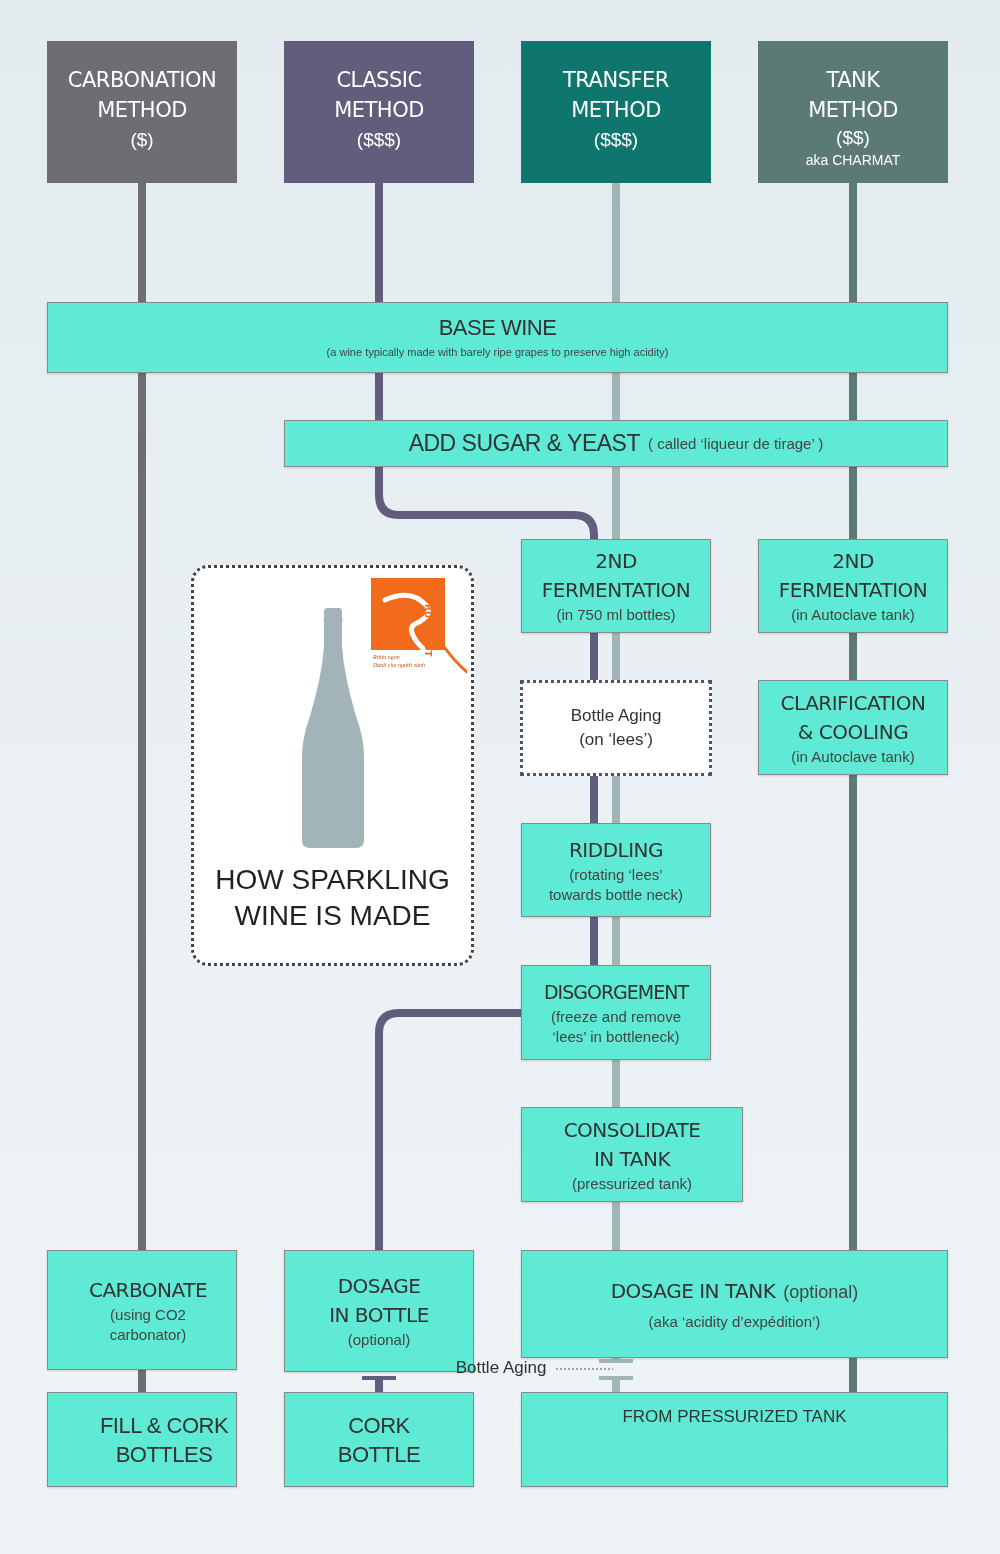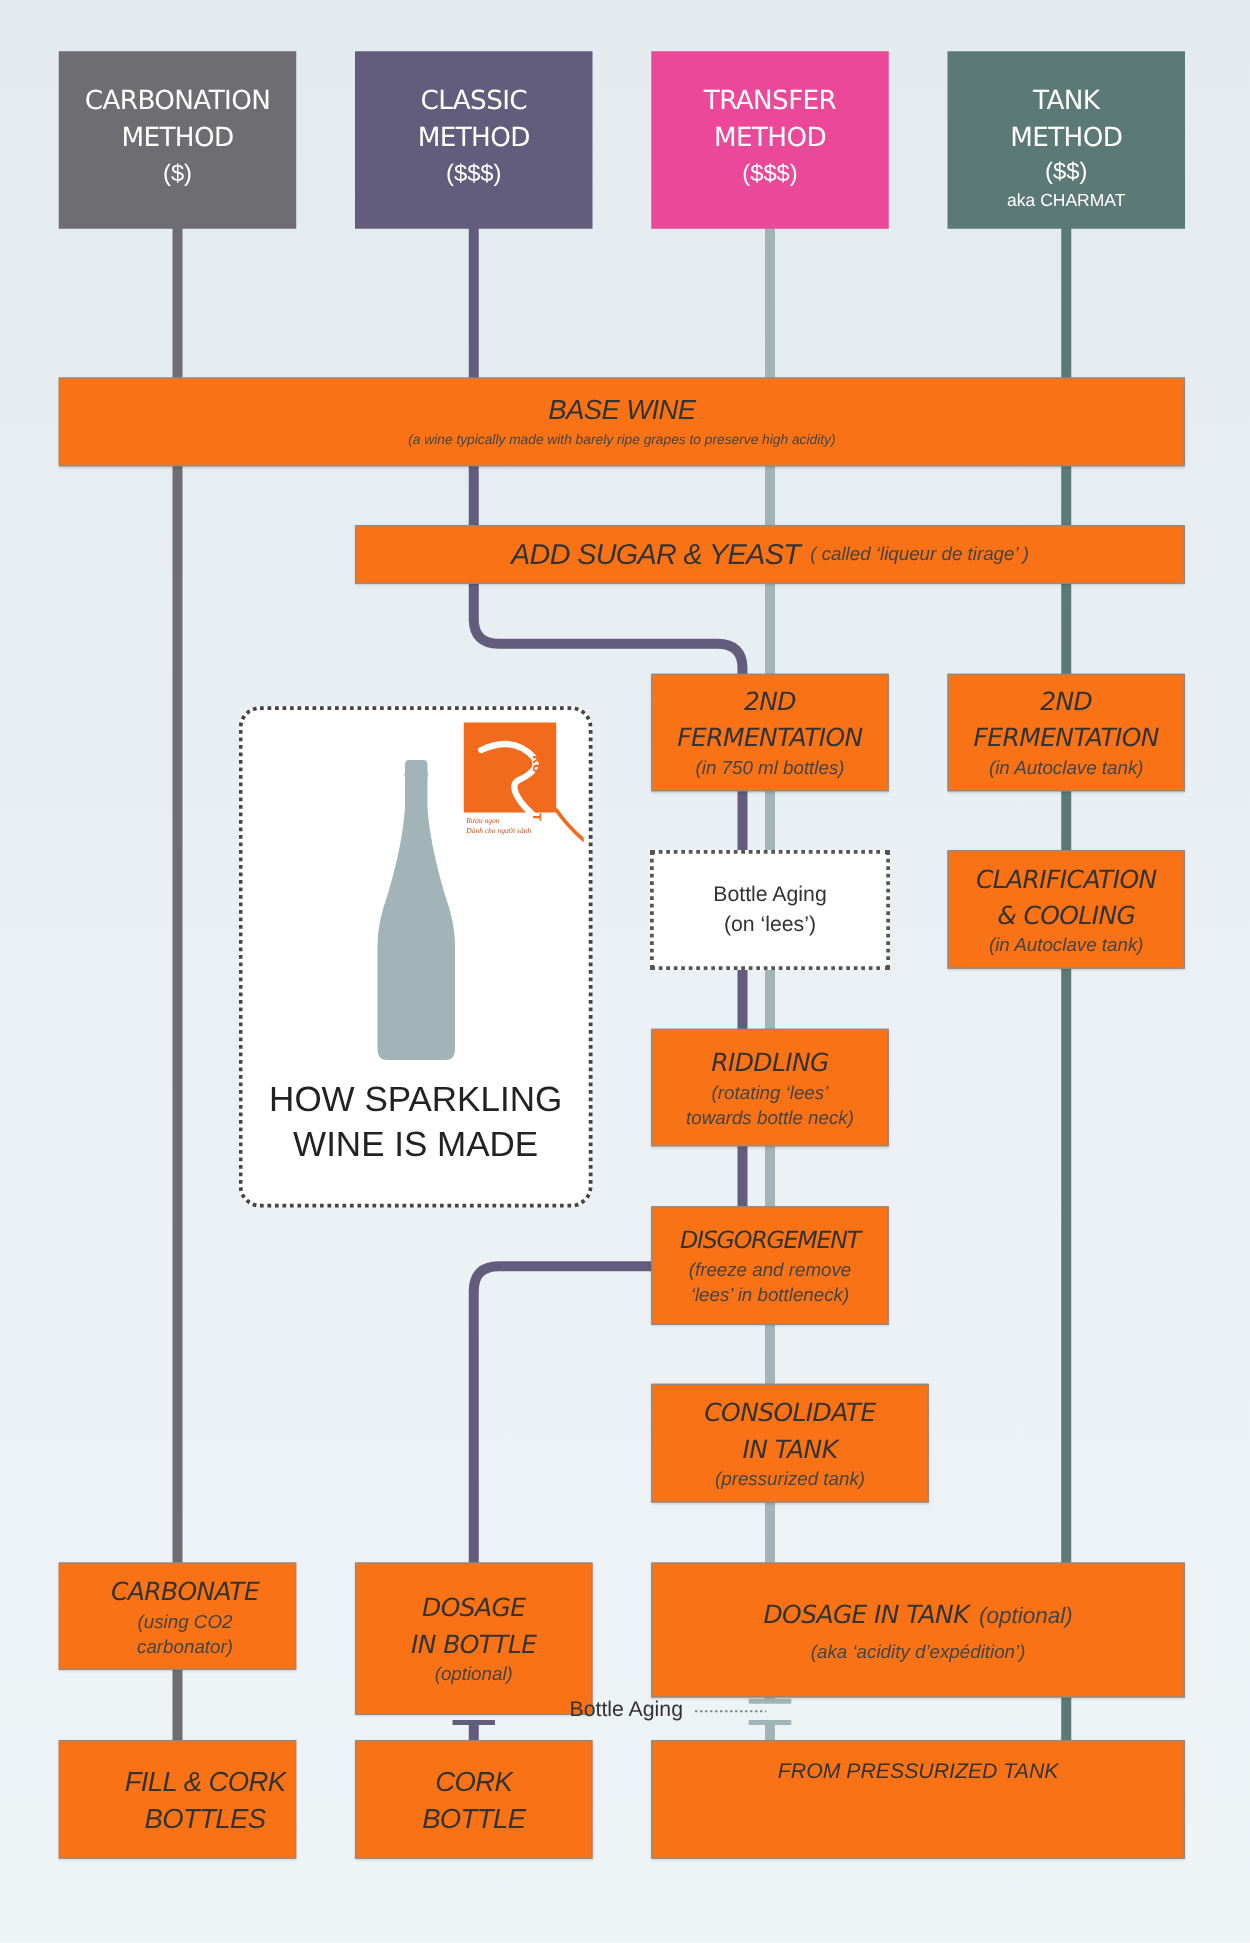--- a/index.html
+++ b/index.html
@@ -4,24 +4,24 @@
 <style>
   html, body { margin: 0; padding: 0; }
   body {
     width: 1000px; height: 1554px; position: relative; overflow: hidden;
     background: linear-gradient(180deg, #e3ebee 0%, #eaf0f3 50%, #eef3f6 100%);
     font-family: "DejaVu Sans", sans-serif;
   }
   .wires { position: absolute; left: 0; top: 0; width: 1000px; height: 1554px; }
   .box {
     position: absolute; box-sizing: border-box;
-    background: #f97316; border: 1.5px solid #8a8a8a;
+    background: #5eead4; border: 1.5px solid #8a8a8a;
     box-shadow: 0 1px 2px rgba(0,0,0,0.15);
     display: flex; flex-direction: column; align-items: center; justify-content: center;
-    text-align: right; color: #333; font-style: italic;
+    text-align: right; color: #333;
   }
   .hdr {
     position: absolute; box-sizing: border-box; color: #fff;
     display: flex; flex-direction: column; align-items: center; justify-content: flex-start;
     padding-top: 24px; text-align: center;
   }
   .hdr .t { font-family: "DejaVu Sans", sans-serif; font-size: 21px; line-height: 30px; letter-spacing: -0.5px; }
   .hdr .p { font-size: 19px; line-height: 30px; font-family: "Liberation Sans", sans-serif; }
   .hdr .aka { font-size: 14px; line-height: 18px; font-family: "Liberation Sans", sans-serif; }
   .ttl { font-family: "DejaVu Sans", sans-serif; font-size: 20px; line-height: 29px; color: #333; letter-spacing: -0.5px; }
@@ -62,21 +62,21 @@
 <div class="hdr" style="left:47px;top:41px;width:190px;height:142px;background:#6e6d72;">
   <span class="t">CARBONATION</span>
   <span class="t">METHOD</span>
   <span class="p">($)</span>
 </div>
 <div class="hdr" style="left:284px;top:41px;width:190px;height:142px;background:#625d7c;">
   <span class="t">CLASSIC</span>
   <span class="t">METHOD</span>
   <span class="p">($$$)</span>
 </div>
-<div class="hdr" style="left:521px;top:41px;width:190px;height:142px;background:#ec4899;">
+<div class="hdr" style="left:521px;top:41px;width:190px;height:142px;background:#0f766e;">
   <span class="t">TRANSFER</span>
   <span class="t">METHOD</span>
   <span class="p">($$$)</span>
 </div>
 <div class="hdr" style="left:758px;top:41px;width:190px;height:142px;background:#5b7a75;">
   <span class="t">TANK</span>
   <span class="t">METHOD</span>
   <span class="p" style="line-height:26px;">($$)</span>
   <span class="aka">aka CHARMAT</span>
 </div>
@@ -125,21 +125,21 @@
   <span class="sub">(freeze and remove</span>
   <span class="sub">‘lees’ in bottleneck)</span>
 </div>
 
 <div class="box" style="left:521px;top:1107px;width:222px;height:95px;">
   <span class="ttl">CONSOLIDATE</span>
   <span class="ttl">IN TANK</span>
   <span class="sub">(pressurized tank)</span>
 </div>
 
-<div class="box" style="left:47px;top:1250px;width:190px;height:86px;padding-left:12px;">
+<div class="box" style="left:47px;top:1250px;width:190px;height:120px;padding-left:12px;">
   <span class="ttl">CARBONATE</span>
   <span class="sub">(using CO2</span>
   <span class="sub">carbonator)</span>
 </div>
 
 <div class="box" style="left:284px;top:1250px;width:190px;height:122px;">
   <span class="ttl">DOSAGE</span>
   <span class="ttl">IN BOTTLE</span>
   <span class="sub">(optional)</span>
 </div>

